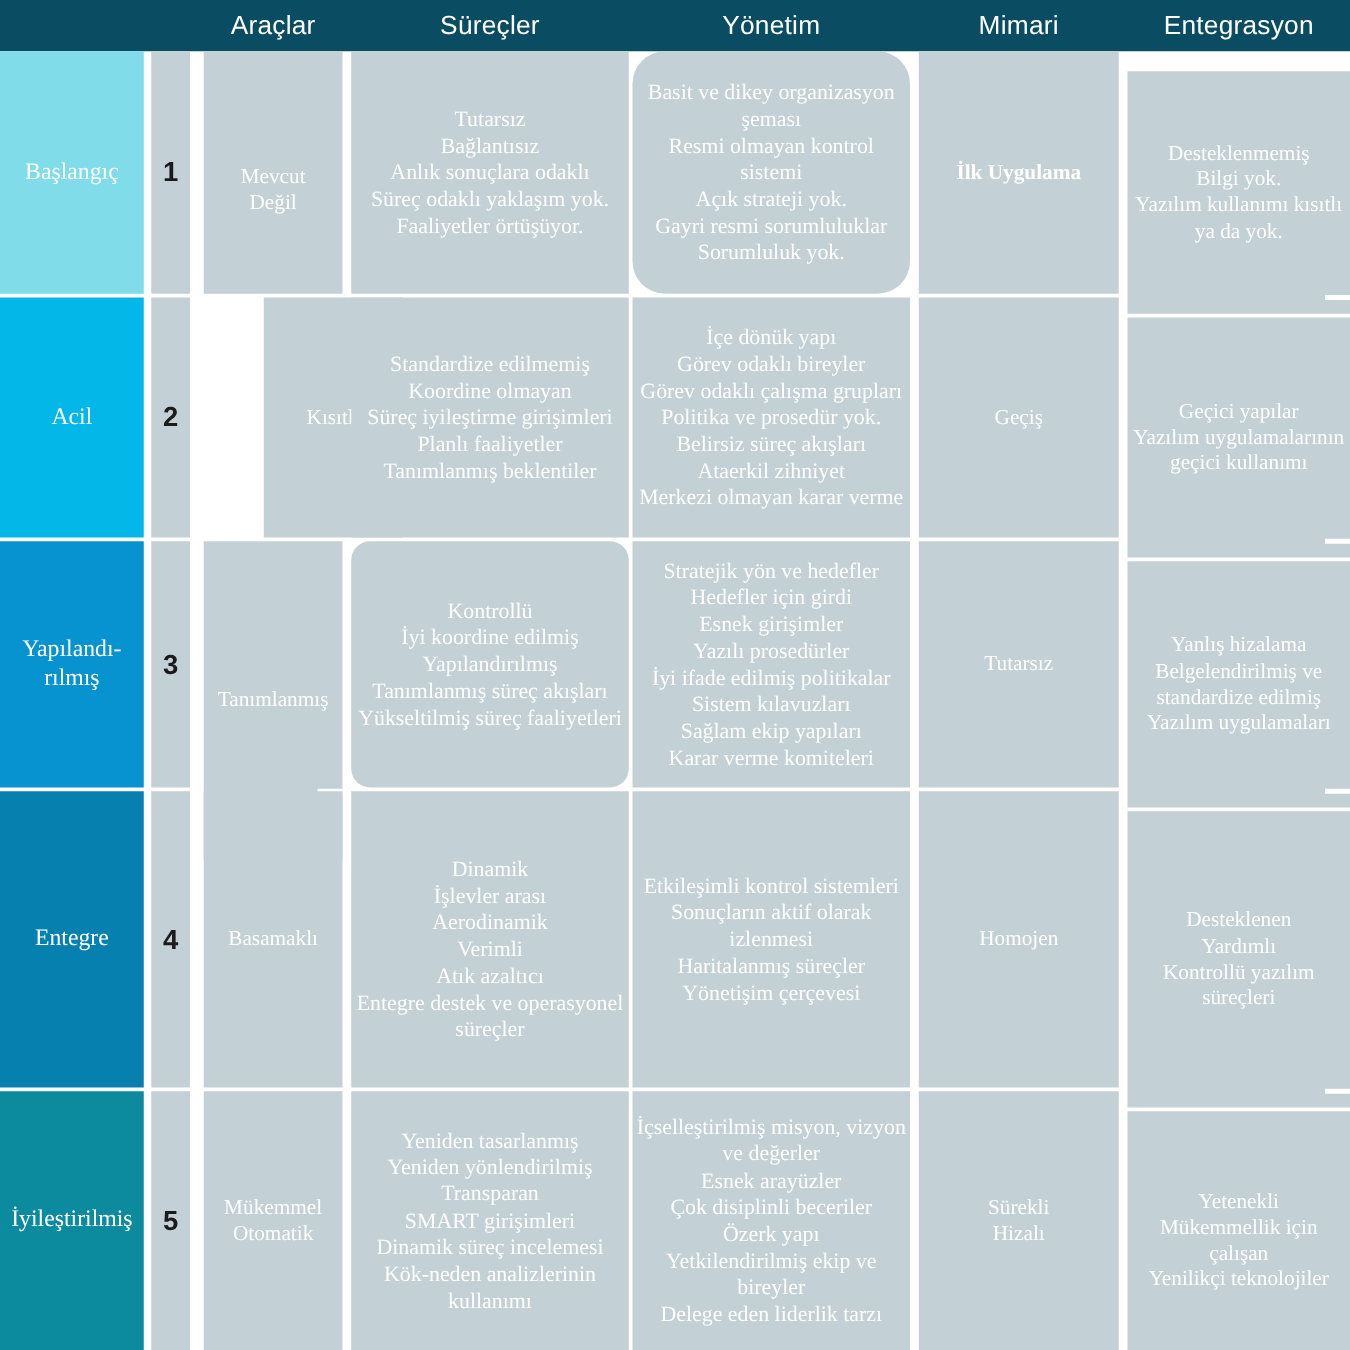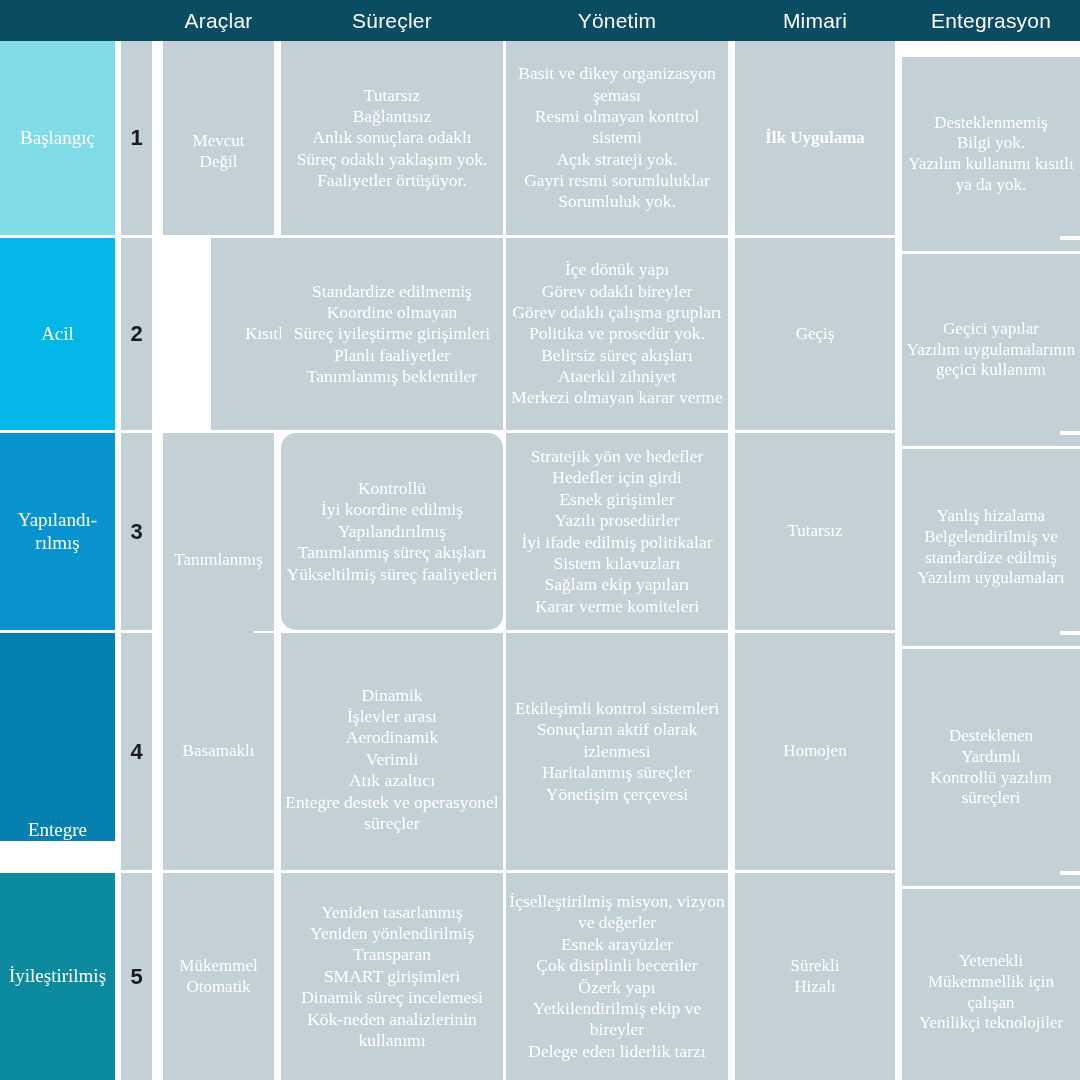--- a/index.html
+++ b/index.html
@@ -86,21 +86,21 @@
         </div>
         <div class="tick" style="left: 254px; top: 195px;"></div>
         <div class="cell c-proc" style="top: 0px; height: 194px;">
           <span class="txt" style="white-space: pre-line;">Tutarsız
 Bağlantısız
 Anlık sonuçlara odaklı
 Süreç odaklı yaklaşım yok.
 Faaliyetler örtüşüyor.</span>
         </div>
         <div class="tick" style="left: 483px; top: 195px;"></div>
-        <div class="cell c-mgmt" style="top: 0px; height: 194px;">
+        <div class="cell c-mgmt" style="top: 0px; height: 194px; border-radius: 26px;">
           <span class="txt" style="white-space: pre-line;">Basit ve dikey organizasyon şeması
 Resmi olmayan kontrol sistemi
 Açık strateji yok.
 Gayri resmi sorumluluklar
 Sorumluluk yok.</span>
         </div>
         <div class="tick" style="left: 708px; top: 195px;"></div>
         <div class="cell c-arch" style="top: 0px; height: 194px; font-weight: bold;">
           <span class="txt" style="white-space: pre-line;">İlk Uygulama</span>
         </div>
@@ -180,21 +180,21 @@
           <span class="txt" style="white-space: pre-line;">Tutarsız</span>
         </div>
         <div class="tick" style="left: 875px; top: 590px;"></div>
         <div class="cell c-integ" style="top: 392px; height: 197px;">
           <span class="txt" style="white-space: pre-line;">Yanlış hizalama
 Belgelendirilmiş ve standardize edilmiş
 Yazılım uygulamaları</span>
         </div>
         <div class="tick" style="left: 1060px; top: 590px;"></div>
         <div class="tick" style="left: 138px; top: 590px; width: 14px;"></div>
-        <div class="stage-cell" style="top: 592px; height: 208px; background: rgb(6, 129, 175); align-items: flex-end;">
+        <div class="stage-cell" style="top: 592px; height: 237px; background: rgb(6, 129, 175);">
           <span style="white-space: pre-line;">Entegre</span>
         </div>
         <div class="num-cell" style="top: 592px; height: 237px; white-space: pre-line;">4</div>
         <div class="cell c-tools" style="top: 592px; height: 237px;">
           <span class="txt" style="white-space: pre-line;">Basamaklı</span>
         </div>
         <div class="tick" style="left: 254px; top: 830px;"></div>
         <div class="cell c-proc" style="top: 592px; height: 237px;">
           <span class="txt" style="white-space: pre-line; margin-top: 16px;">Dinamik
 İşlevler arası

